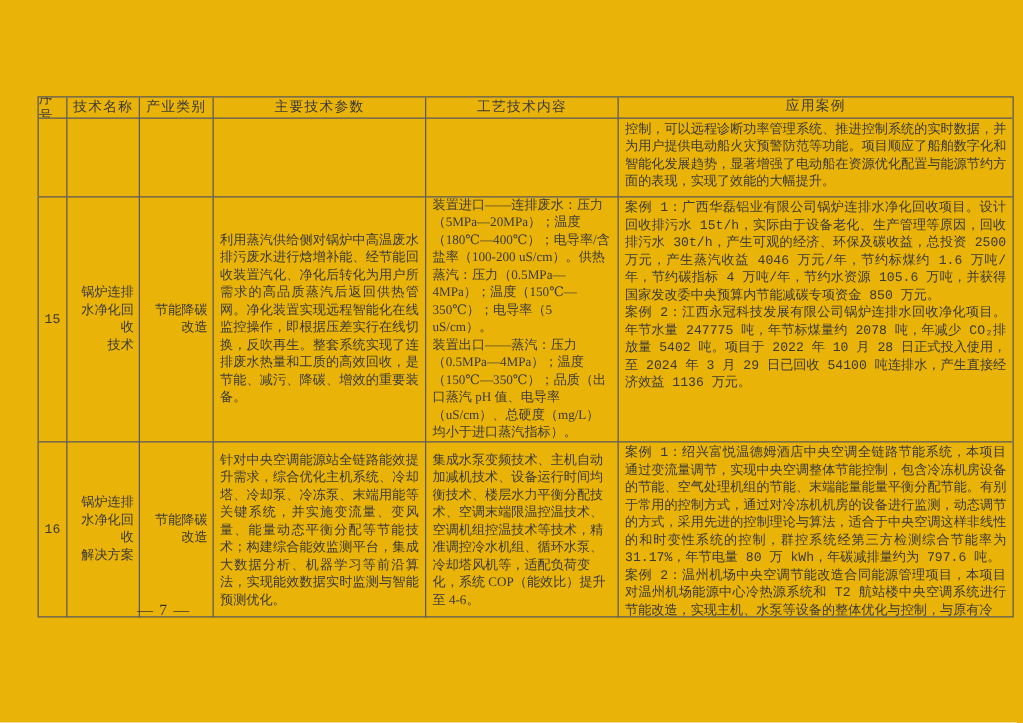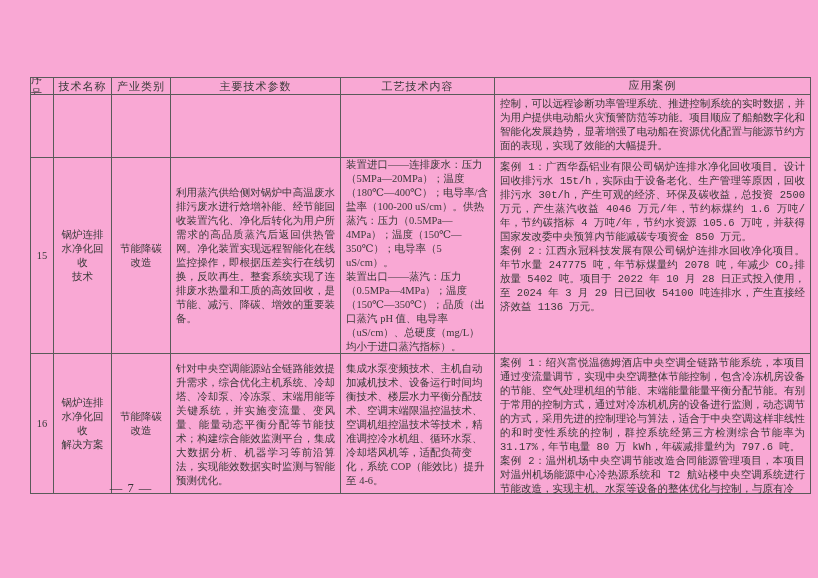--- a/index.html
+++ b/index.html
@@ -1,19 +1,19 @@
 <!DOCTYPE html>
 <html lang="zh"><head>
 <meta charset="utf-8">
 <style>
   html,body { margin:0; padding:0; background:#ffffff; }
   .canvas {
     position:relative;
     width:818px; height:578px;
-    background:#f9a8d4;
+    background:#eab308;
     overflow:hidden;
     font-family:"Liberation Serif","DejaVu Serif",serif;
     color:#3a3a3a;
   }
   .doc-table {
     position:absolute; left:30px; top:77px;
     width:781px; height:417px;
     display:grid;
     grid-template-columns:23px 58px 59px 170px 154px 1fr;
     grid-template-rows:17px 63px 196px 140px;
@@ -31,22 +31,23 @@
   }
   .tc.col-last { border-right:none;font-family:Liberation Mono, monospace; }
   .tc.row-last { border-bottom:none; }
   .hc {
     display:flex; align-items:center; justify-content:center;
     font-size:11px; letter-spacing:1px;
   }
   .c-center {
     display:flex; flex-direction:column;
     align-items:center; justify-content:center;
-    text-align:center;
+    text-align:right;
     padding:2px 4px;
+    font-family:Liberation Mono, monospace;
   }
   .pre-wrap { white-space:pre-line; }
   .c-text {
     padding:2px 5px 1px 5px;
     text-align:justify;
   }
   .c-text.v-center {
     display:flex; flex-direction:column; justify-content:center;
   }
   .c-text.left-align { text-align:left; }

